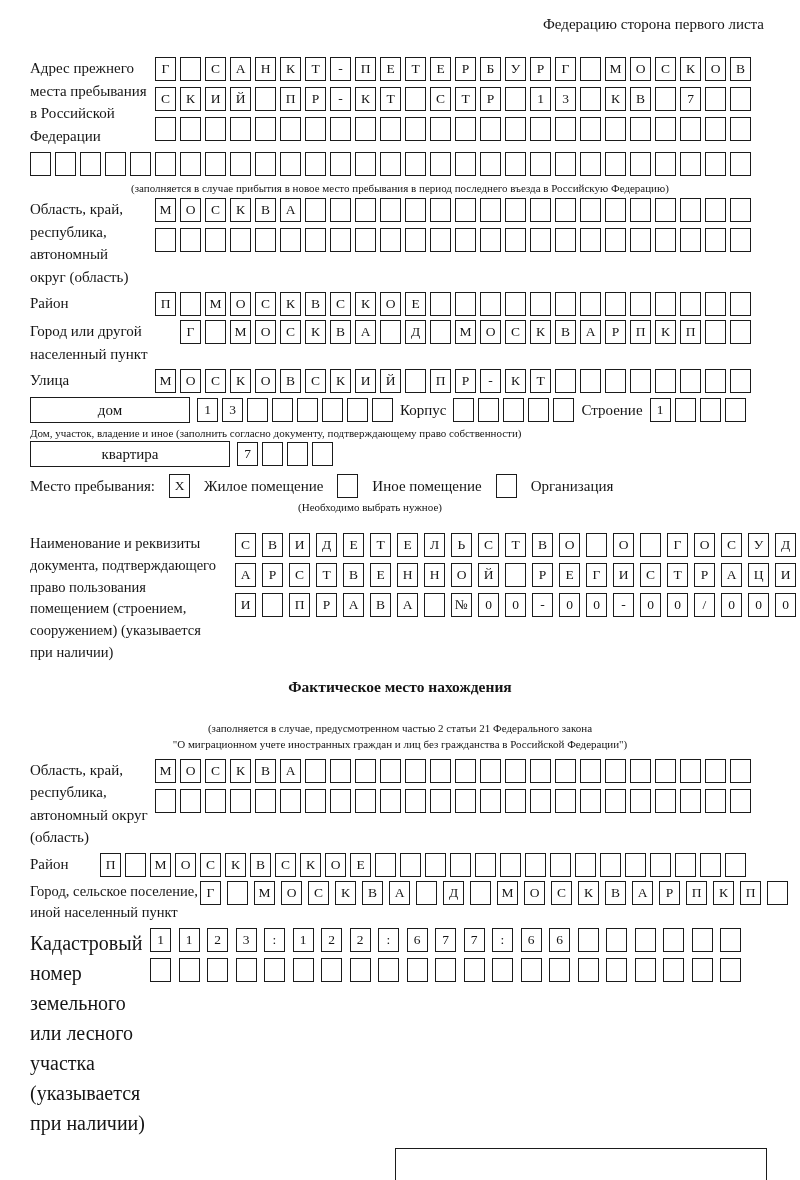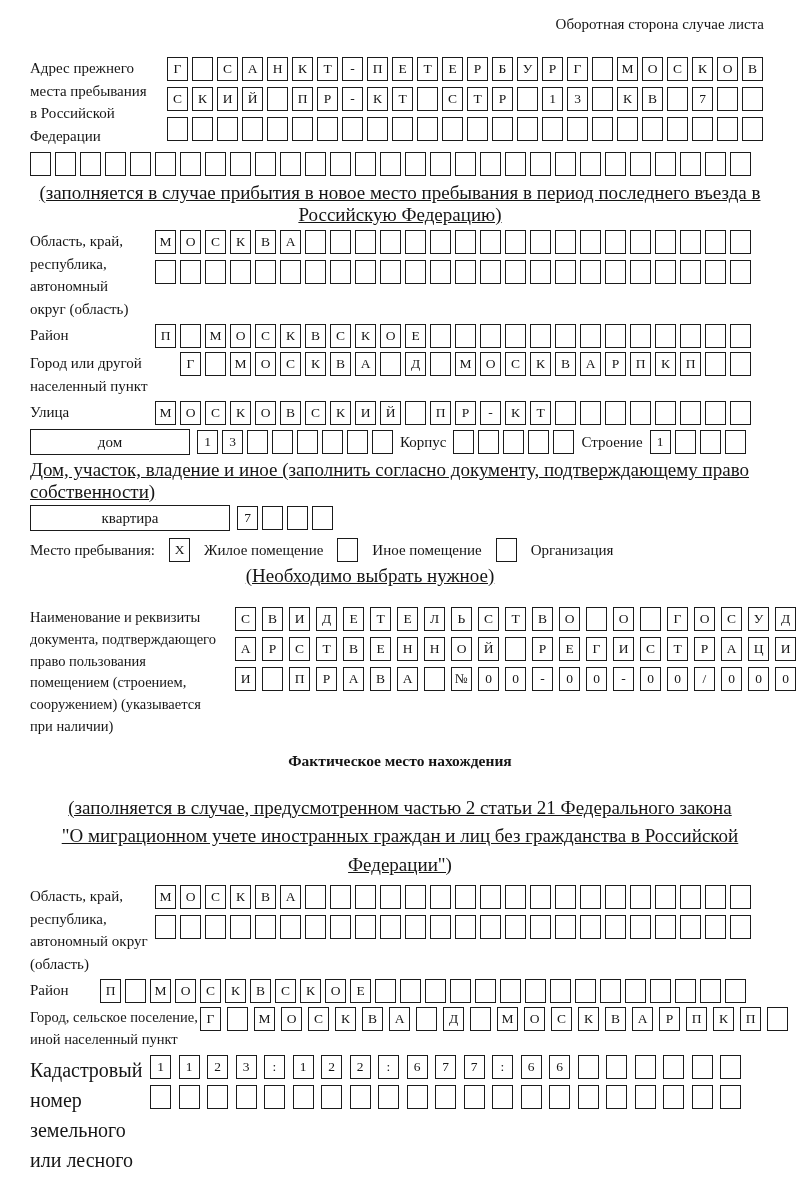--- a/index.html
+++ b/index.html
@@ -25,25 +25,25 @@
   .cellrow { display:flex; gap:4px; flex:none; }
   .cellrow.g6 { gap:6px; }
   .cellrow.g8 { gap:7.5px; }
   .cell {
     display:inline-block; width:21px; height:24px; flex:none;
     border:1.6px solid #1b1b1b; background:#fff;
     text-align:center; font-size:13.5px; line-height:21px;
     font-family:"Liberation Serif","DejaVu Serif",serif;
   }
   .fullrow { margin-top:5px; }
-  .note { font-size:19px;text-decoration:underline; }
+  .note { font-size:11px; }
   .center { text-align:center; }
   .sect-title { text-align:center; font-weight:bold; font-size:15.5px; margin:10px 0 10px 0; }
 
-  .mb2 { margin-bottom:2px;gap:12px; } .mb4 { margin-bottom:4px; } .mb6 { margin-bottom:6px; }
+  .mb2 { margin-bottom:2px; } .mb4 { margin-bottom:4px; } .mb6 { margin-bottom:6px; }
   .mt4 { margin-top:4px; } .mt6 { margin-top:6px; }
 
   .boxfield {
     display:flex; align-items:center; justify-content:center;
     border:1.6px solid #1b1b1b; height:26px; flex:none; font-size:15px;
   }
   .bw160 { width:160px; }
   .bw200 { width:200px; }
   .houserow { gap:7px; align-items:center; }
   .aptrow { gap:7px; align-items:center; margin-top:2px; }
@@ -56,21 +56,21 @@
   .markbox {
     border:1.6px solid #1b1b1b; width:372px; height:176px;
     margin-left:365px; margin-top:10px; background:#fff;
   }
 </style>
 </head>
 <body>
 
 <div class="page">
 
-  <div class="header-right">Оборотная сторона случае листа</div>
+  <div class="header-right">Федерацию сторона первого листа</div>
 
   <div class="row mb2">
     <div class="label w125">Адрес прежнего
 места пребывания
 в Российской
 Федерации</div>
     <div class="cellcol">
       <div class="cellrow">
           <span class="cell">Г</span>
           <span class="cell"></span>

